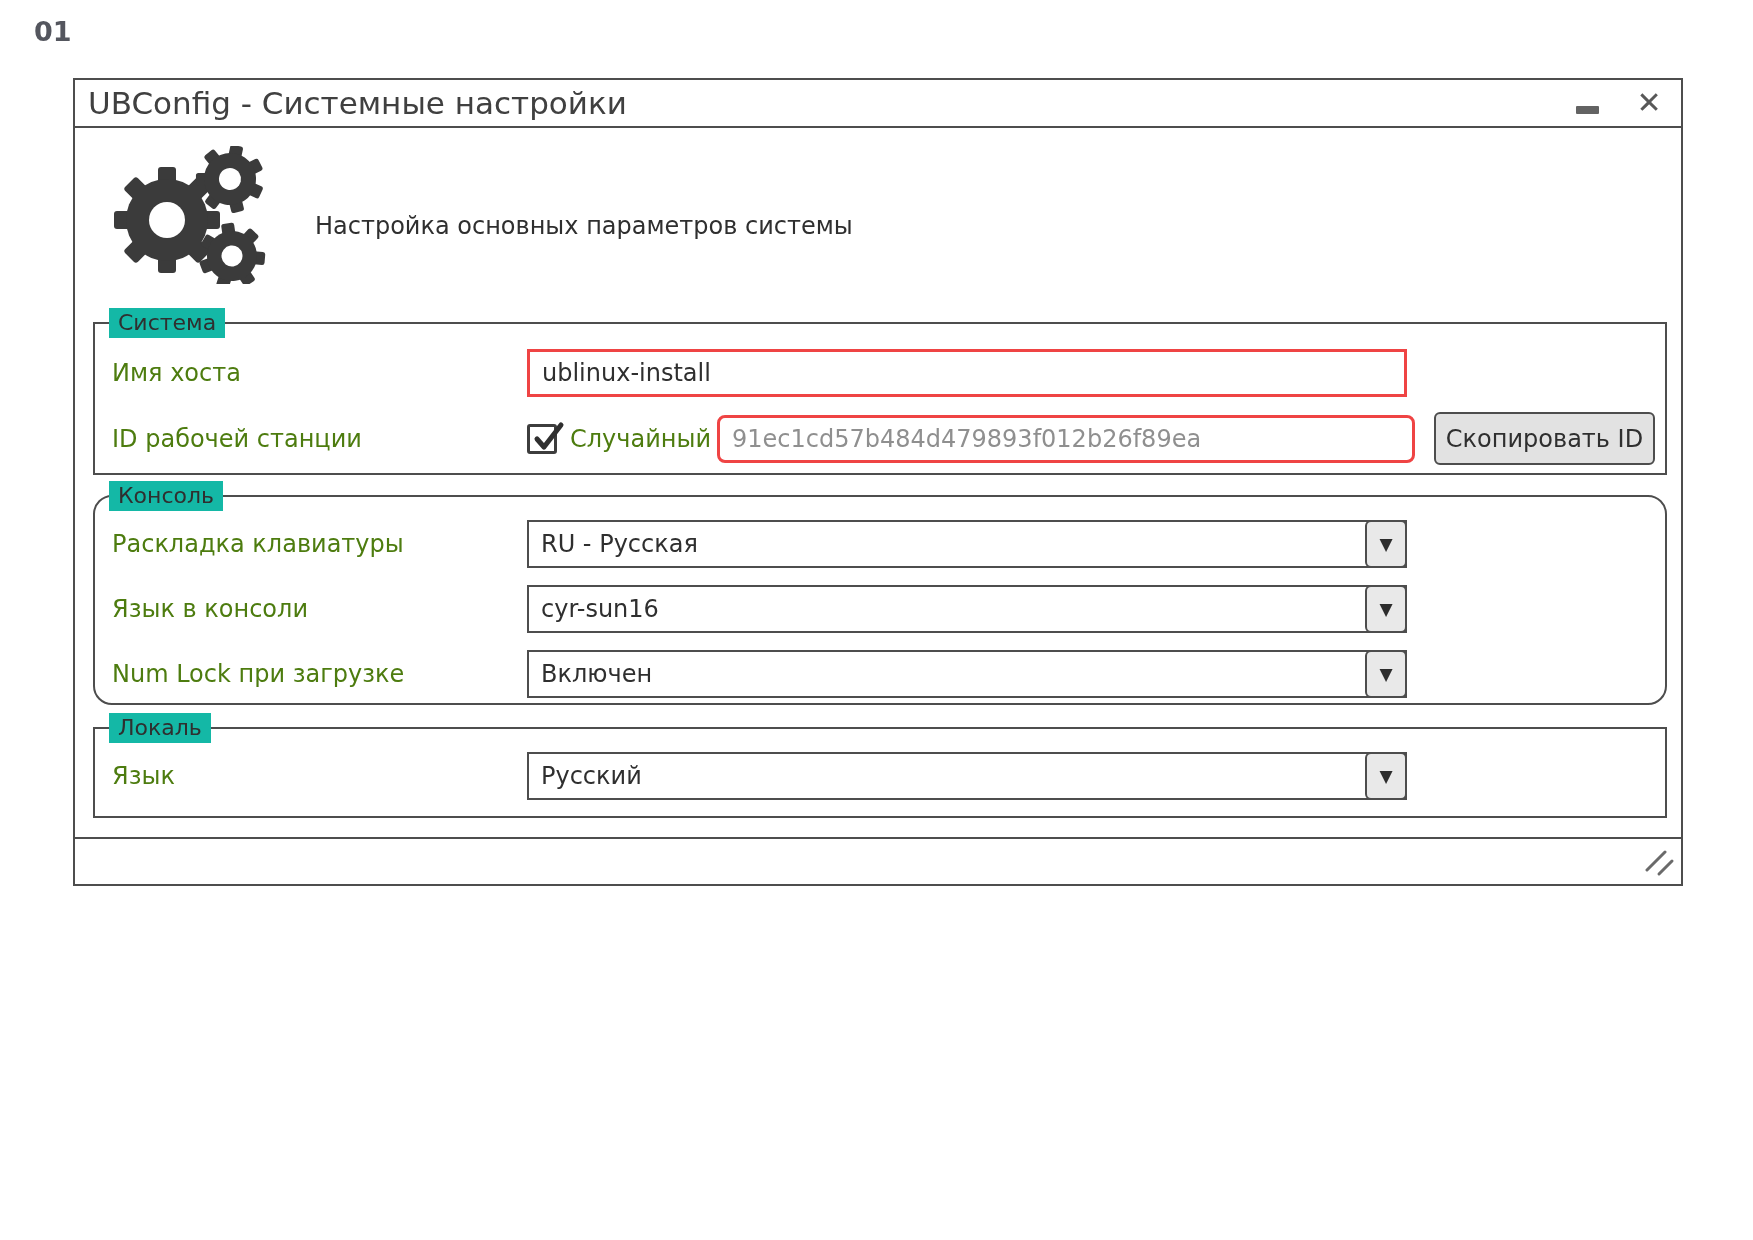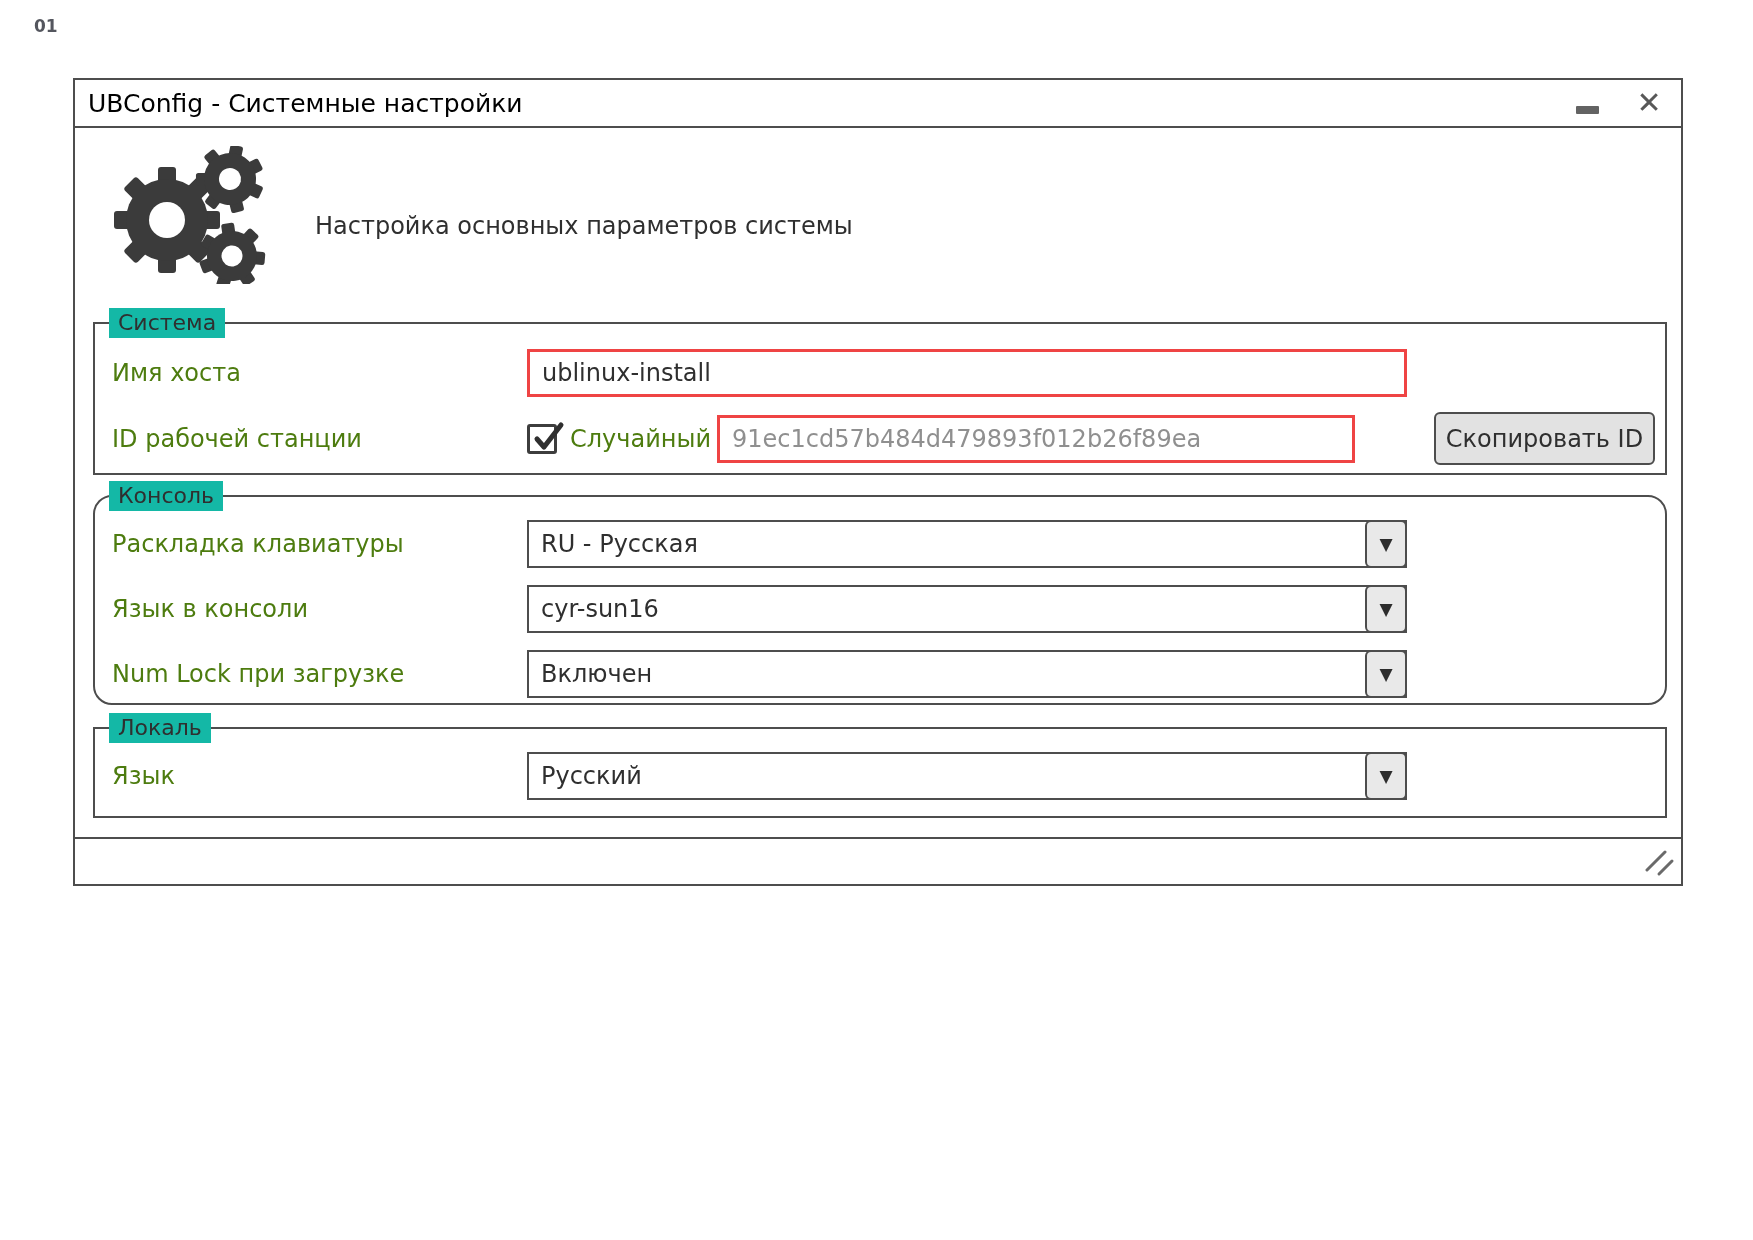--- a/index.html
+++ b/index.html
@@ -1,26 +1,26 @@
 <!DOCTYPE html>
 <html><head>
 <meta charset="utf-8">
 <style>
   html,body{margin:0;padding:0;background:#ffffff;}
   body{width:1753px;height:1240px;position:relative;overflow:hidden;
        font-family:"DejaVu Sans", sans-serif;color:#2f2f2f;}
 
-  .page-number{position:absolute;left:34px;top:16px;font-size:17px;font-weight:bold;color:#54565e;}
+  .page-number{position:absolute;left:34px;top:16px;font-size:27px;font-weight:bold;color:#54565e;}
 
   .window{position:absolute;left:73px;top:78px;width:1606px;height:804px;
           border:2px solid #4d4d4d;background:#fff;}
 
   .titlebar{position:absolute;left:0;top:0;right:0;height:46px;border-bottom:2px solid #4d4d4d;
             display:flex;align-items:center;}
-  .titlebar .title{padding-left:13px;font-size:25px;color:#000000;}
+  .titlebar .title{padding-left:13px;font-size:31px;color:#404040;}
   .win-controls{position:absolute;right:10px;top:0;height:46px;display:flex;align-items:center;gap:18px;}
   .win-btn{width:44px;height:42px;display:flex;align-items:center;justify-content:center;cursor:pointer;}
   .min-dash{display:block;width:23px;height:8px;background:#636363;margin-top:14px;border-radius:1px;}
   .close-glyph{font-size:30px;font-weight:bold;color:#585858;line-height:1;}
 
   .gears{position:absolute;left:30px;top:66px;width:162px;height:138px;}
   .caption{position:absolute;left:240px;top:126px;height:40px;line-height:40px;font-size:24px;color:#2f2f2f;}
 
   .group{position:absolute;left:18px;width:1570px;border:2px solid #4d4d4d;background:#fff;}
   .group-system{top:242px;height:149px;}
@@ -129,21 +129,21 @@
 
     <div class="field-label" style="top:91px;">ID рабочей станции</div>
 
     <div class="checkbox" style="left:432px;top:100px;">
       <svg width="34" height="34" viewBox="0 0 34 34">
         <polyline points="7,20 14,28 31,6" fill="none" stroke="#2f2f2f" stroke-width="5" stroke-linecap="round" stroke-linejoin="round"></polyline>
       </svg>
     </div>
     <div class="field-label" style="left:475px;top:91px;">Случайный</div>
 
-    <input class="text-input id-input" style="left: 622px; top: 91px; width: 638px;" readonly="" value="91ec1cd57b484d479893f012b26f89ea">
+    <input class="text-input id-input" style="left: 622px; top: 91px; width: 698px; border-radius: 8px;" readonly="" value="91ec1cd57b484d479893f012b26f89ea">
 
     <button class="push-button" style="left:1339px;top:88px;width:221px;height:53px;">Скопировать ID</button>
   </div>
 
   <div class="group group-console">
     <div class="legend">Консоль</div>
 
     <div class="field-label" style="top:23px;">Раскладка клавиатуры</div>
     <div class="combo" style="top:23px;">
       <span class="combo-value">RU - Русская</span>

